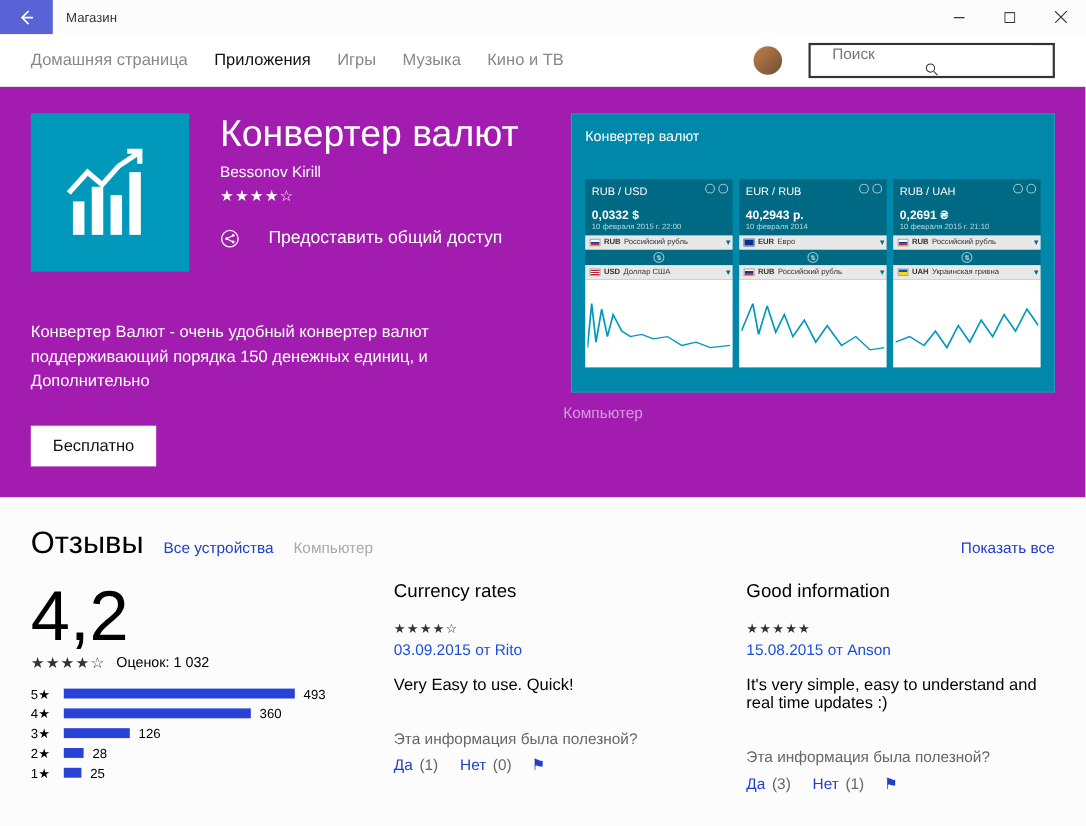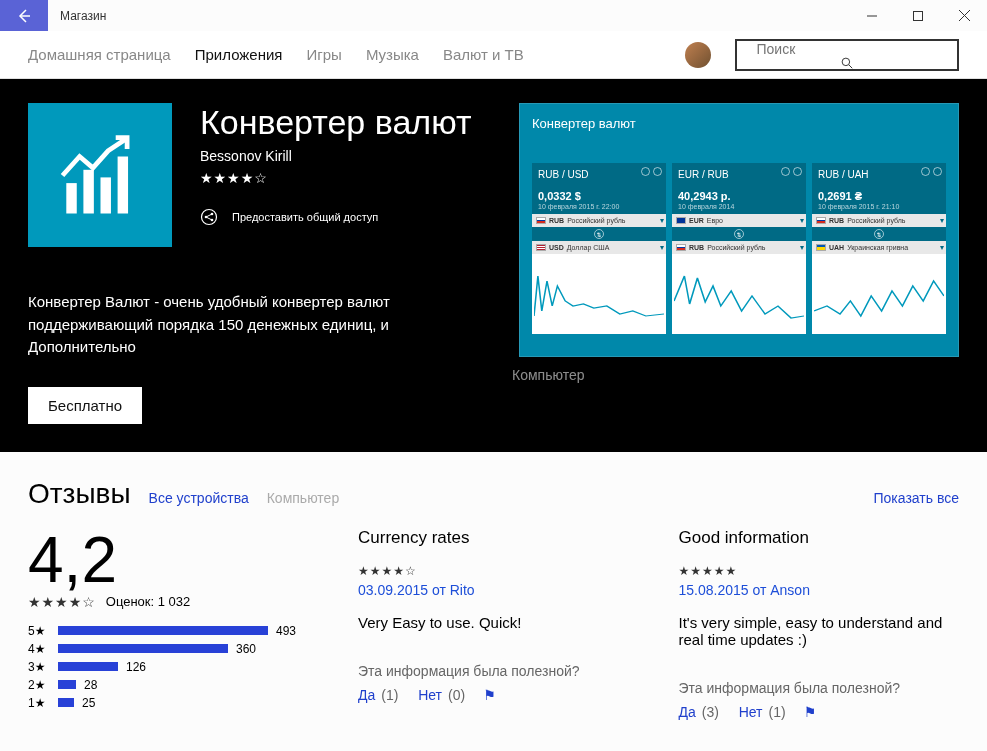--- a/index.html
+++ b/index.html
@@ -12,28 +12,28 @@
 .navbar { height: 48px; display: flex; align-items: center; padding: 0 28px; gap: 24px; background: #fff; border-bottom: 1px solid #e0e0e0; }
 .nav-item { font-size: 15px; color: #888; cursor: pointer; }
 .nav-item.active { color: #111; font-weight: 400; }
 .nav-spacer { flex: 1; }
 .avatar { width: 26px; height: 26px; border-radius: 50%; background: linear-gradient(135deg, #c08050, #705030); }
 .search-box { width: 224px; height: 32px; border: 2px solid #333; display: flex; align-items: center; padding: 0 8px; flex-direction: column; }
 .search-input { flex: 1; border: none; outline: none; font-size: 14px; }
 .scroll { height: calc(751px - 31px - 48px); overflow-y: auto; }
 .scroll::-webkit-scrollbar { width: 17px; }
 .scroll::-webkit-scrollbar-thumb { background: #ccc; }
-.hero { background: #000000; color: #fff; padding: 24px 28px 28px; display: flex; gap: 28px; position: relative; }
+.hero { background: #a21caf; color: #fff; padding: 24px 28px 28px; display: flex; gap: 28px; position: relative; }
 .hero-left { width: 456px; }
 .app-row { display: flex; gap: 28px; align-items: flex-start; }
 .app-icon { width: 144px; height: 144px; background: #0099bc; display: flex; align-items: center; justify-content: center; border: 0px solid rgba(255,255,255,.0); }
 .app-info h1 { font-size: 34px; font-weight: 300; margin-bottom: 6px; }
 .publisher { font-size: 14px; margin-bottom: 6px; }
 .stars { font-size: 14px; letter-spacing: 1px; }
-.share { margin-top: 22px; display: flex; align-items: center; gap: 14px; font-size: 11px; }
+.share { margin-top: 22px; display: flex; align-items: flex-end; gap: 26px; font-size: 16px; }
 .desc { margin-top: 44px; font-size: 15px; line-height: 1.5; max-width: 440px; }
 .price-btn { margin-top: 28px; background: #fff; color: #111; border: none; padding: 10px 20px; font-size: 15px; font-weight: 400; }
 .shot-wrap { flex: 1; }
 .shot { width: 440px; height: 254px; background: #0088aa; border: 1px solid rgba(255,255,255,.15); padding: 12px; margin-left:auto; }
 .shot-title { font-size: 13px; margin-bottom: 32px; }
 .tiles { display: flex; gap: 6px; }
 .tile { flex: 1; }
 .tile-head { background: #006a85; padding: 6px 6px 4px; font-size: 8px; position: relative; }
 .tile-head-icons { position: absolute; top: 4px; right: 4px; display: flex; gap: 3px; }
 .tile-head-icons span { width: 9px; height: 9px; border: 1px solid rgba(255,255,255,.6); border-radius: 50%; display: block; }
@@ -105,21 +105,21 @@
         </svg>
       </div>
   </div>
 </div>
 
 <div class="navbar">
   <span class="nav-item">Домашняя страница</span>
   <span class="nav-item active">Приложения</span>
   <span class="nav-item">Игры</span>
   <span class="nav-item">Музыка</span>
-  <span class="nav-item">Валют и ТВ</span>
+  <span class="nav-item">Кино и ТВ</span>
   <div class="nav-spacer"></div>
   <div class="avatar"></div>
   <div class="search-box">
     <input class="search-input" placeholder="Поиск" style="">
     <svg width="16" height="16" viewBox="0 0 16 16">
         <circle cx="6.5" cy="6.5" r="5" stroke="#333" fill="none" stroke-width="1.3"></circle>
         <line x1="10.5" y1="10.5" x2="15" y2="15" stroke="#333" stroke-width="1.3"></line>
       </svg>
   </div>
 </div>

